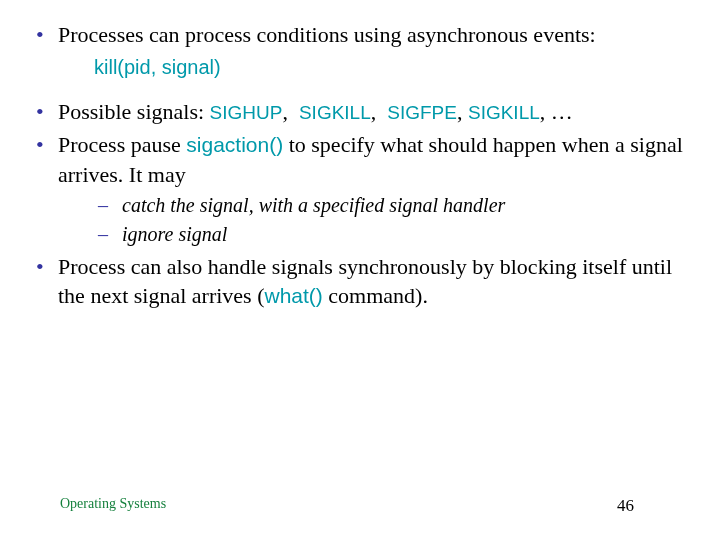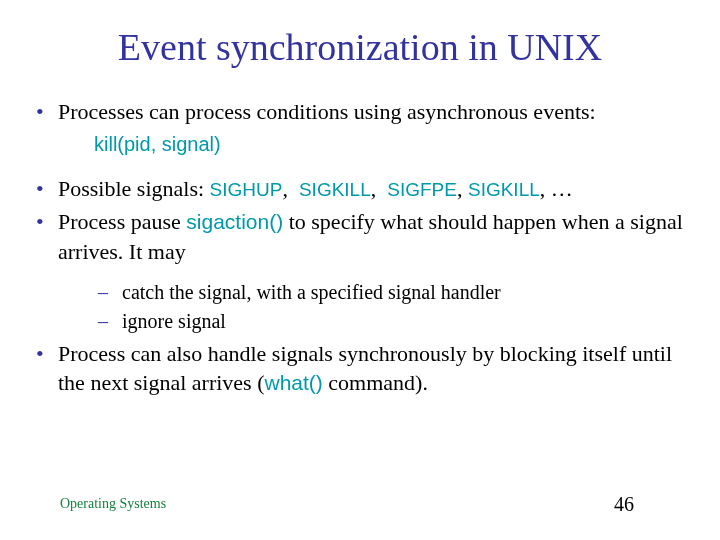--- a/index.html
+++ b/index.html
@@ -59,21 +59,22 @@
     color: #0099aa;
   }
   .teal-inline {
     font-family: Arial, Helvetica, sans-serif;
     font-size: 21px;
     color: #0099aa;
   }
   ul.sub {
     list-style: none;
     padding-left: 0;
-    margin-top: 12px;
+    margin-top: 2px;
+    font-style: italic;
   }
   ul.sub > li {
     font-size: 20px;
     color: #000;
     line-height: 1.35;
     margin-bottom: 2px;
     padding-left: 64px;
     position: relative;
   }
   ul.sub > li::before {
@@ -88,29 +89,28 @@
     position: absolute;
     left: 60px;
     bottom: 28px;
     font-size: 14px;
     color: #15803d;
   }
   .footer-right {
     position: absolute;
     right: 86px;
     bottom: 24px;
-    font-size: 20px;
+    font-size: 17px;
     color: #000;
   }
 </style>
 </head>
 <body>
 
 <div class="slide">
-  <h1 class="title">Event synchronization in UNIX</h1>
 
   <ul class="main">
     <li>Processes can process conditions using asynchronous events:</li>
   </ul>
   <div class="code-indent">kill(pid, signal)</div>
 
   <ul class="main">
     <li>
       <span>Possible signals: </span><span class="sigcode">SIGHUP</span><span>,&nbsp;&nbsp;</span><span class="sigcode">SIGKILL</span><span>,&nbsp;&nbsp;</span><span class="sigcode">SIGFPE</span><span>, </span><span class="sigcode">SIGKILL</span><span>, …</span>
     </li>

